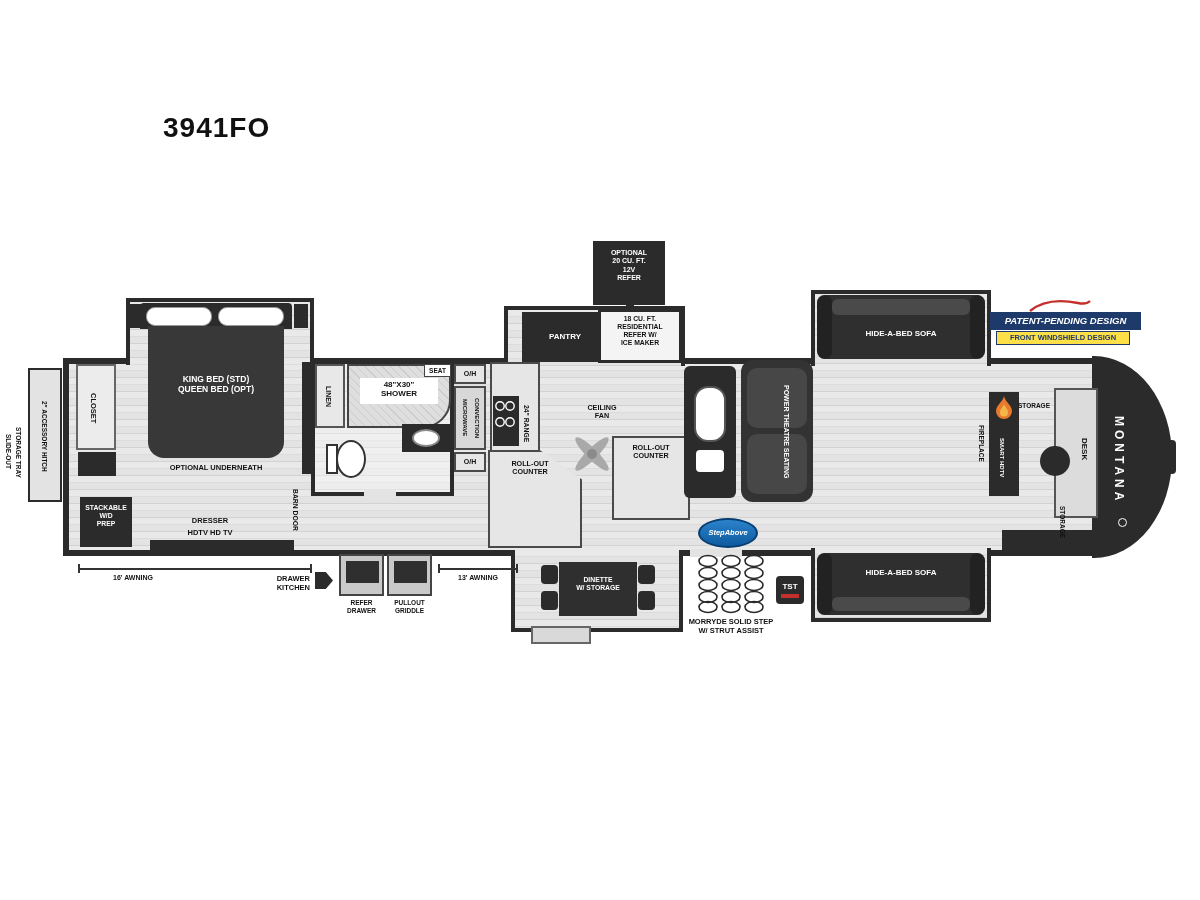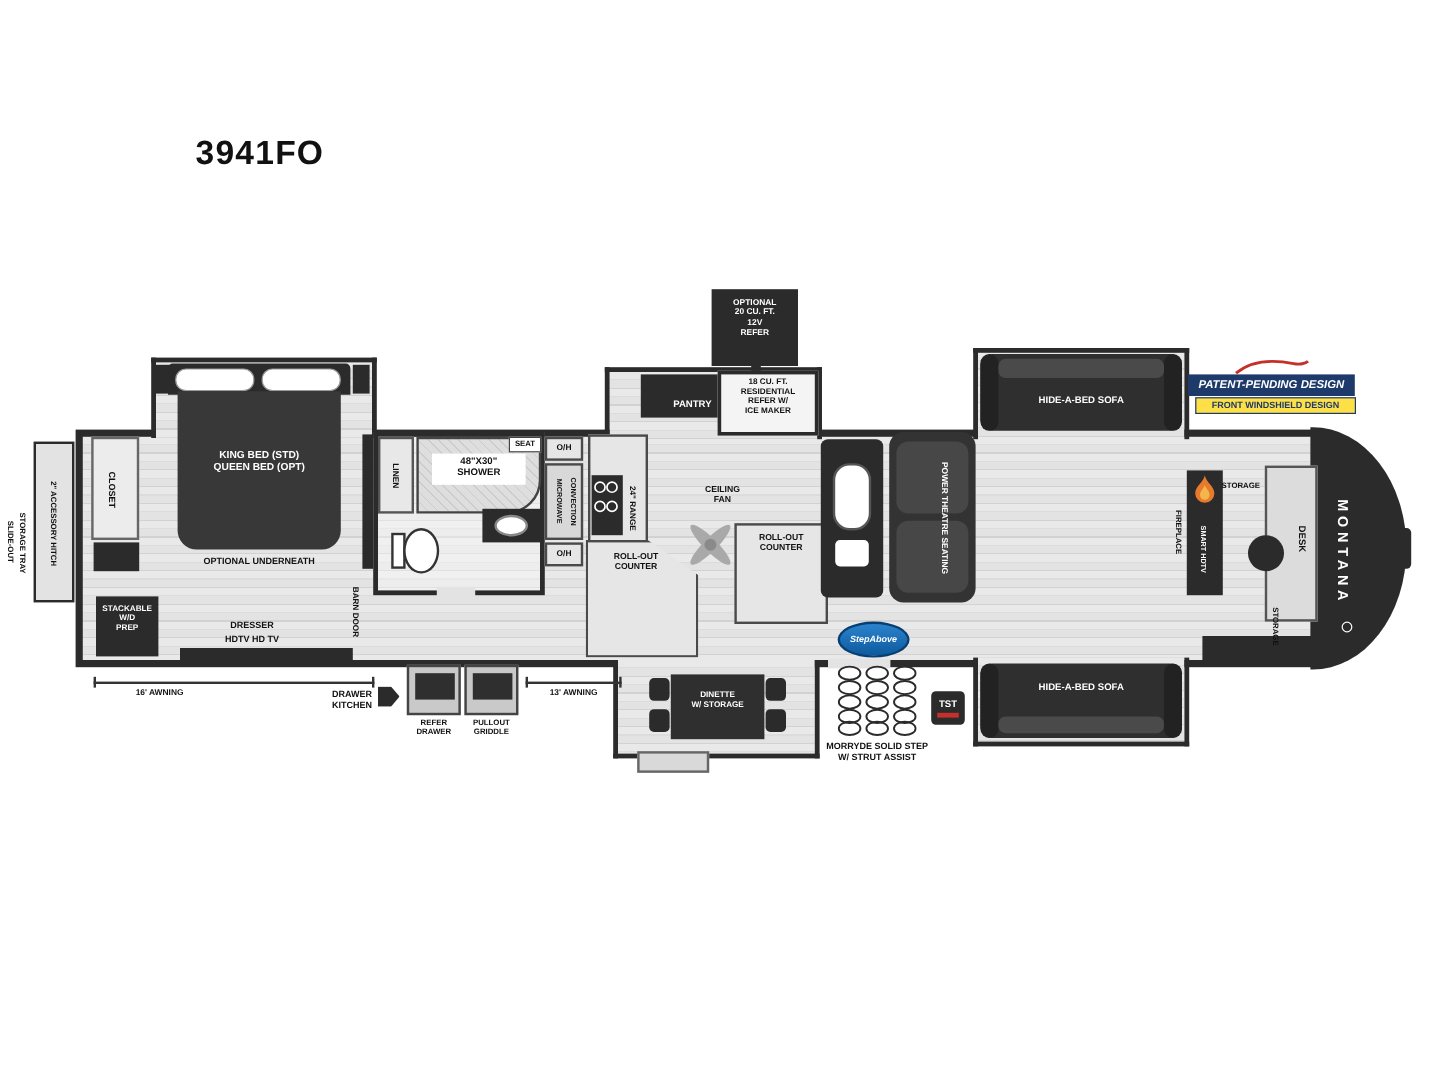--- a/index.html
+++ b/index.html
@@ -170,42 +170,42 @@
   </div>
   <div class="abs lbl" style="left:1014px;top:402px;width:40px;font-size:6.5px;">STORAGE</div>
 
   <div class="abs" style="left:1054px;top:388px;width:44px;height:130px;background:#dcdcdc;border:2px solid #555;"></div>
   <div class="abs v lbl" style="left:1080px;top:428px;height:42px;font-size:8px;">DESK</div>
   <div class="abs dark ellipse" style="left:1040px;top:446px;width:30px;height:30px;"></div>
 
   <div class="abs dark" style="left:1002px;top:530px;width:94px;height:20px;"></div>
   <div class="abs v lbl" style="left:1058px;top:498px;height:48px;font-size:6.5px;">STORAGE</div>
 
-  <div class="abs dark lbl" style="left:534px;top:312px;width:86px;height:36px;font-size:8px;line-height:50px;">PANTRY</div>
+  <div class="abs dark lbl" style="left:522px;top:312px;width:86px;height:50px;font-size:8px;line-height:50px;">PANTRY</div>
   <div class="abs lbl" style="left:598px;top:309px;width:84px;height:54px;background:#f4f4f4;border:3px solid #2b2b2b;font-size:6.8px;padding-top:3px;">
     <div>18 CU. FT.</div>
     <div>RESIDENTIAL</div>
     <div>REFER W/</div>
     <div>ICE MAKER</div>
   </div>
 
   <div class="abs wall" style="left:626px;top:303px;width:8px;height:6px;"></div>
   <div class="abs dark lbl" style="left:593px;top:241px;width:72px;height:64px;font-size:7px;padding-top:8px;">
     <div>OPTIONAL</div>
     <div>20 CU. FT.</div>
     <div>12V</div>
     <div>REFER</div>
   </div>
 
   <div class="abs" style="left:1028px;top:299px;width:64px;height:14px;">
     <svg width="64" height="14" viewBox="0 0 64 14">
       <path d="M2 12 C 14 2 30 0 50 4 C 55 5 60 4 62 2" stroke="#c4302b" stroke-width="2.4" fill="none"></path>
     </svg>
   </div>
-  <div class="abs lbl white" style="left:990px;top:312px;width:139px;height:18px;background:#1d3a6b;font-size:9.5px;font-style:italic;line-height:18px;">PATENT-PENDING DESIGN</div>
+  <div class="abs lbl white" style="left:990px;top:312px;width:151px;height:18px;background:#1d3a6b;font-size:9.5px;font-style:italic;line-height:18px;">PATENT-PENDING DESIGN</div>
   <div class="abs lbl" style="left:996px;top:331px;width:134px;height:14px;background:#fde047;border:1.5px solid #1d3a6b;color:#1d3a6b;font-size:7.5px;line-height:11px;">FRONT WINDSHIELD DESIGN</div>
 
   <div class="abs" style="left:559px;top:562px;width:78px;height:54px;background:#2f2f2f;">
     <div class="abs lbl white" style="left:2px;top:14px;width:74px;font-size:6.8px;">
       <div>DINETTE</div>
       <div>W/ STORAGE</div>
     </div>
   </div>
   <div class="abs dark" style="left:541px;top:565px;width:17px;height:19px;border-radius:4px;"></div>
   <div class="abs dark" style="left:541px;top:591px;width:17px;height:19px;border-radius:4px;"></div>

